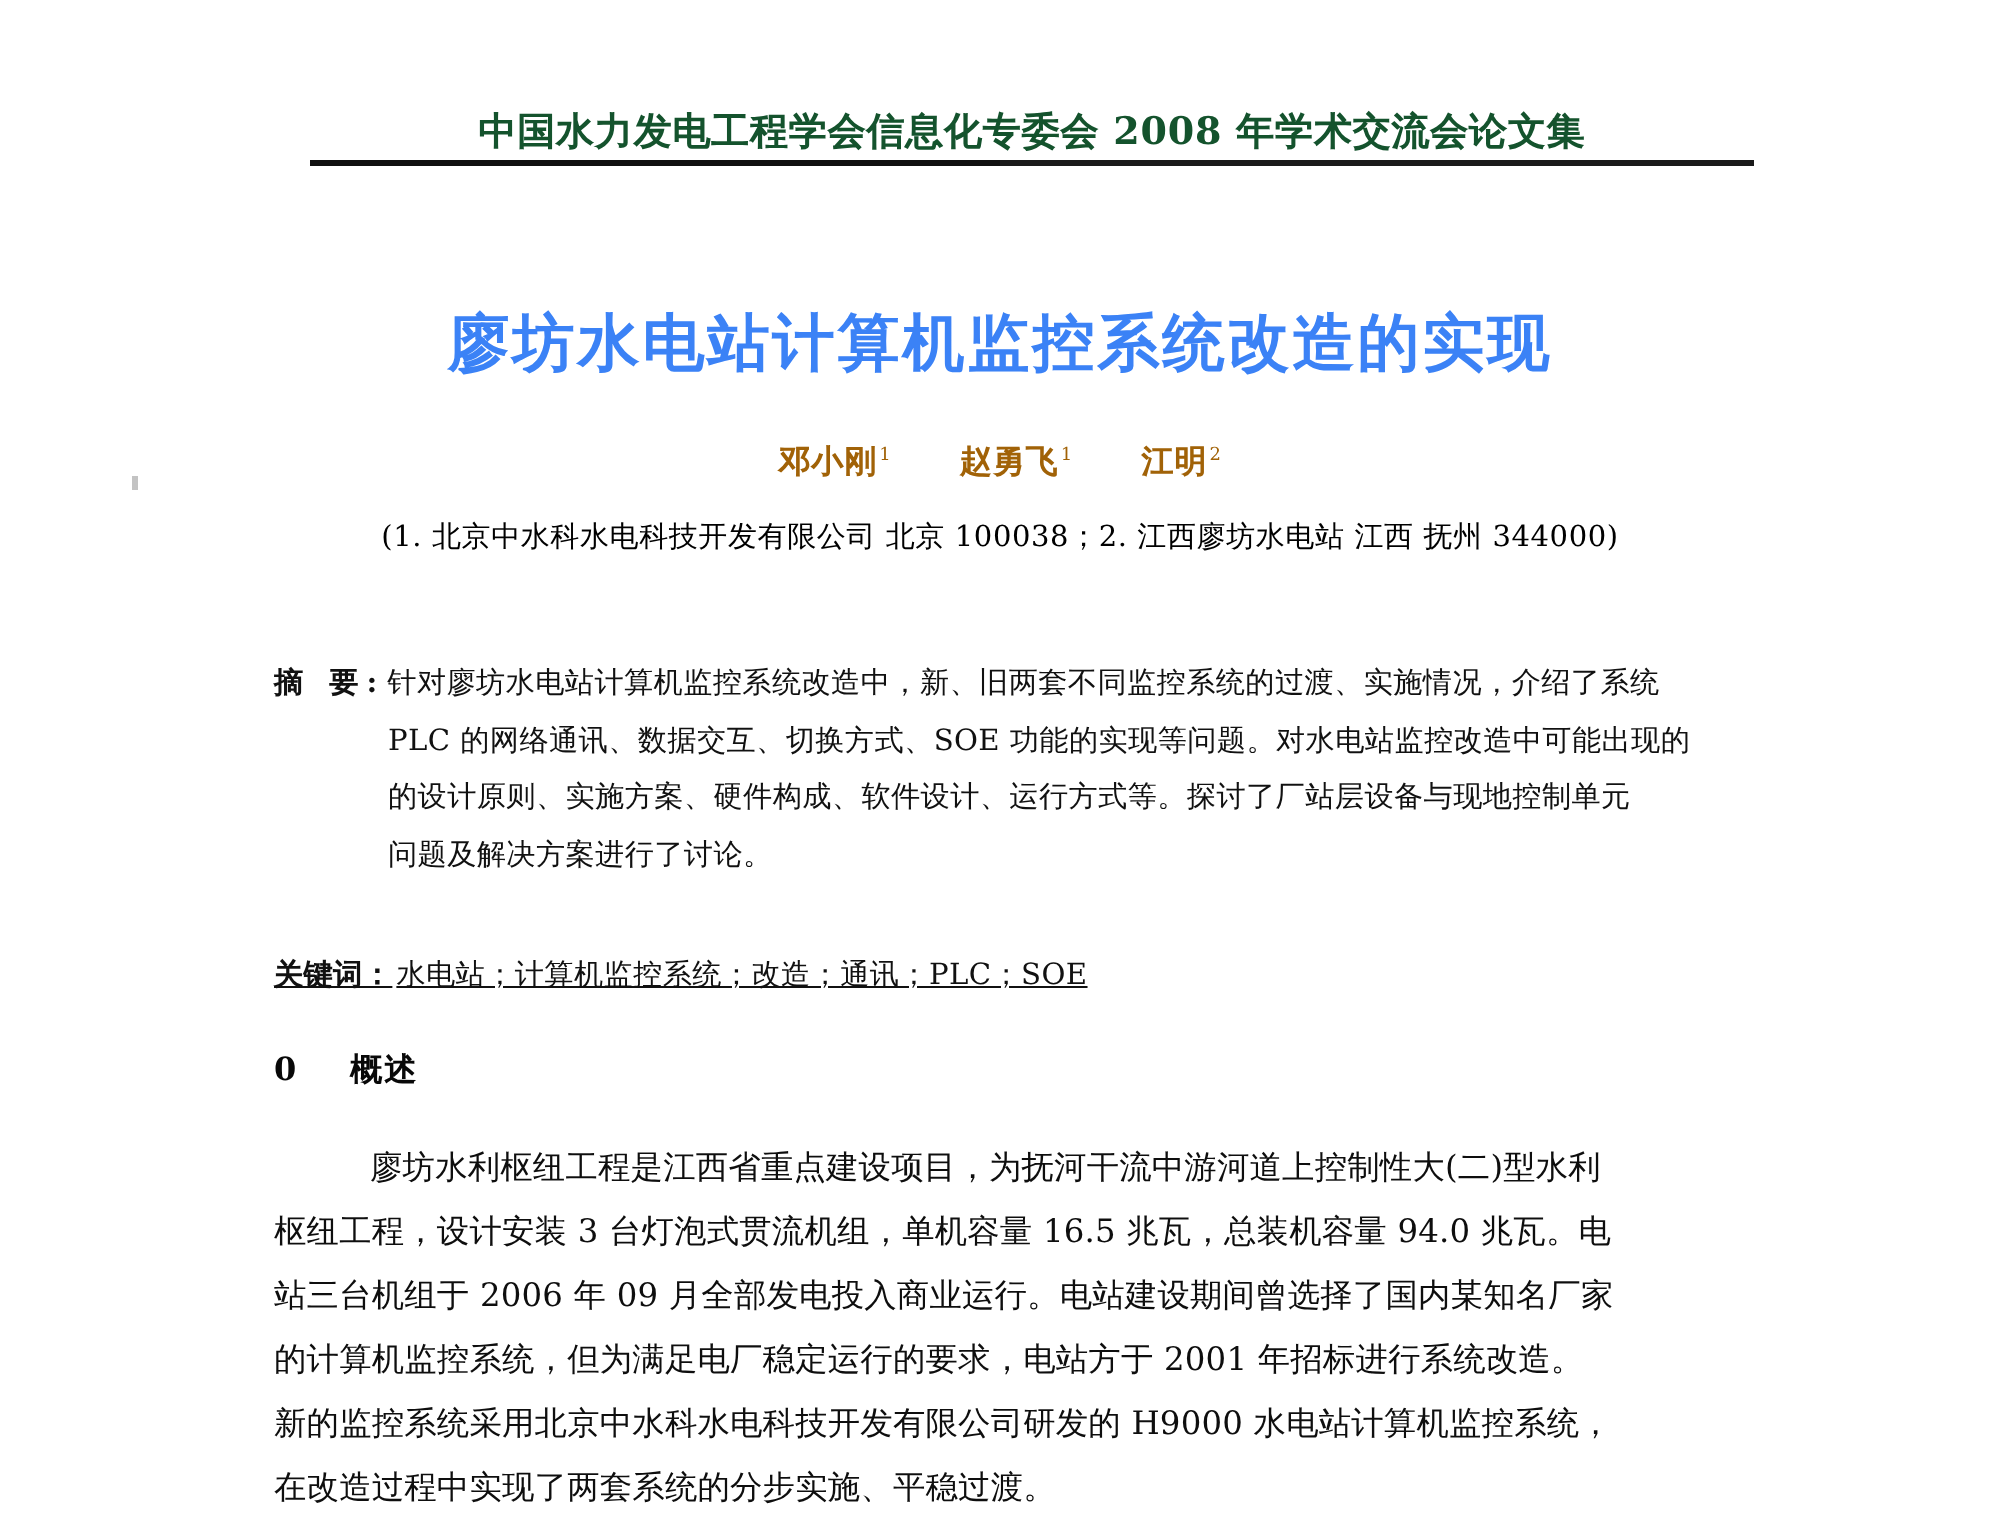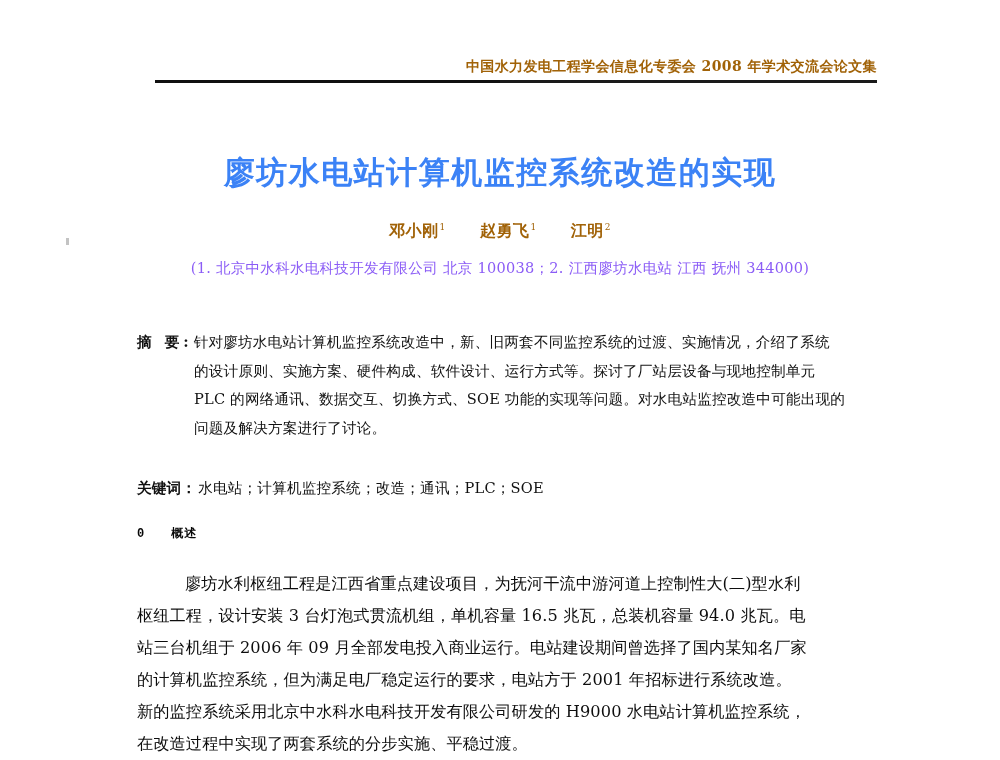--- a/index.html
+++ b/index.html
@@ -24,26 +24,26 @@
   }
 
   
   .header-zone {
     position: absolute;
     left: 155px;
     top: 56px;
     width: 722px;
   }
   .header-text {
-    text-align: right;
-    font-size: 14px;
+    text-align: center;
+    font-size: 19px;
     font-weight: 700;
     letter-spacing: 0.4px;
     line-height: 20px;
-    color: #a16207;
+    color: #14532d;
     font-family: "DejaVu Serif", "Liberation Serif", serif;
     white-space: nowrap;
   }
   .header-rule {
     margin-top: 4px;
     height: 3px;
     background: #1a1a1a;
     width: 722px;
   }
   .header-rule-fade {
@@ -102,21 +102,21 @@
     margin-left: 1px;
   }
   .affiliation {
     position: absolute;
     left: 0;
     top: 259px;
     width: 1000px;
     text-align: center;
     font-size: 14.5px;
     letter-spacing: 0.3px;
-    color: #8b5cf6;
+    color: #000000;
     white-space: nowrap;
   }
 
   
   .abstract {
     position: absolute;
     left: 137px;
     top: 328px;
     width: 740px;
   }
@@ -139,36 +139,36 @@
   .keywords {
     position: absolute;
     left: 137px;
     top: 476px;
     width: 740px;
     font-size: 14.6px;
     line-height: 24px;
     letter-spacing: 0.2px;
     color: #111;
     white-space: nowrap;
+    text-decoration: underline;
   }
   .kw-label {
     font-weight: 700;
     margin-right: 2px;
   }
 
   
   .section-head {
     position: absolute;
     left: 137px;
     top: 525px;
-    font-size: 12px;
+    font-size: 16px;
     font-weight: 700;
     letter-spacing: 1px;
     color: #080808;
-    font-family: Liberation Mono, monospace;
   }
   .section-head .num {
     margin-right: 26px;
   }
 
   
   .body-block {
     position: absolute;
     left: 137px;
     top: 568px;
@@ -203,22 +203,22 @@
   <div class="authors">
     <span class="au"><span>邓小刚</span><sup>1</sup></span>
     <span class="au"><span>赵勇飞</span><sup>1</sup></span>
     <span class="au"><span>江明</span><sup>2</sup></span>
   </div>
 
   <div class="affiliation">(1. 北京中水科水电科技开发有限公司  北京  100038；2. 江西廖坊水电站   江西  抚州  344000)</div>
 
   <div class="abstract">
     <div class="abs-line"><span class="abs-label">摘 要:</span><span>针对廖坊水电站计算机监控系统改造中，新、旧两套不同监控系统的过渡、实施情况，介绍了系统</span></div>
+    <div class="abs-line indent"><span>PLC 的网络通讯、数据交互、切换方式、SOE 功能的实现等问题。对水电站监控改造中可能出现的</span></div>
     <div class="abs-line indent"><span>的设计原则、实施方案、硬件构成、软件设计、运行方式等。探讨了厂站层设备与现地控制单元</span></div>
-    <div class="abs-line indent"><span>PLC 的网络通讯、数据交互、切换方式、SOE 功能的实现等问题。对水电站监控改造中可能出现的</span></div>
     <div class="abs-line indent"><span>问题及解决方案进行了讨论。</span></div>
   </div>
 
   <div class="keywords"><span class="kw-label">关键词：</span><span>水电站；计算机监控系统；改造；通讯；PLC；SOE</span></div>
 
   <div class="section-head"><span class="num">0</span><span>概述</span></div>
 
   <div class="body-block">
     <div class="body-line first">廖坊水利枢纽工程是江西省重点建设项目，为抚河干流中游河道上控制性大(二)型水利</div>
     <div class="body-line">枢纽工程，设计安装 3 台灯泡式贯流机组，单机容量 16.5 兆瓦，总装机容量 94.0 兆瓦。电</div>

